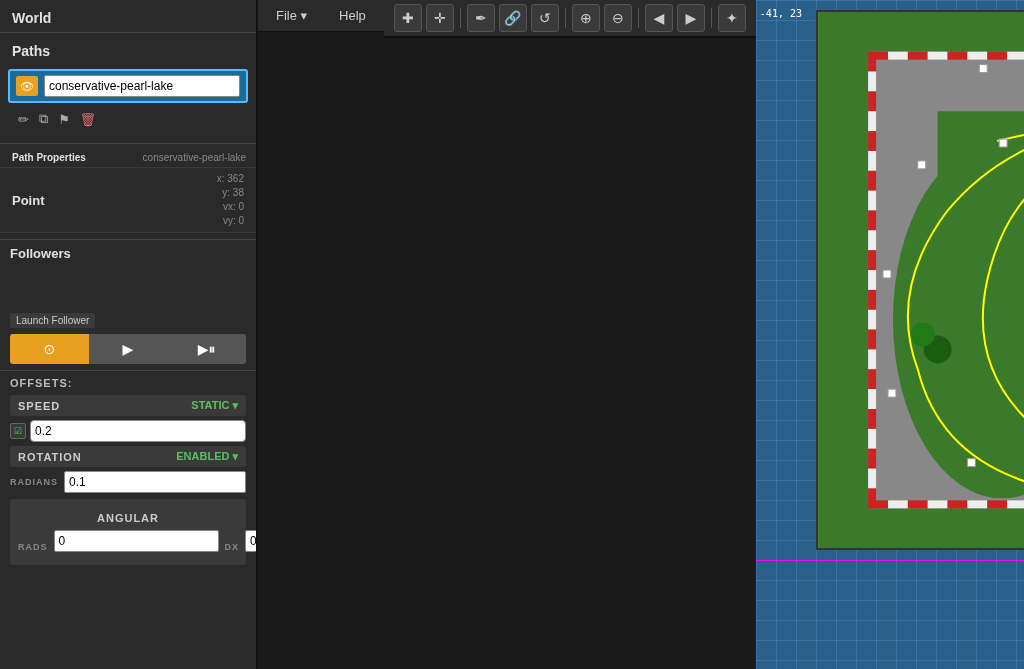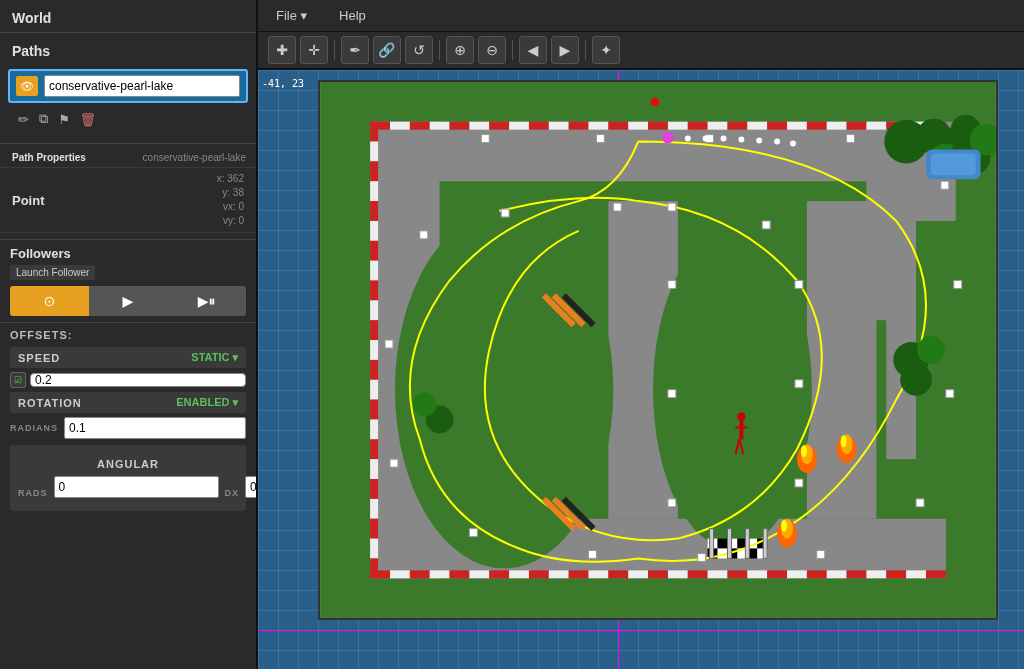--- a/index.html
+++ b/index.html
@@ -138,20 +138,21 @@
       margin-bottom: 4px;
     }
     .tooltip-label {
       background: #3a3a3a;
       color: #ccc;
       font-size: 10px;
       padding: 2px 6px;
       border-radius: 2px;
       display: inline-block;
       margin-bottom: 4px;
+      margin-top: 48px;
     }
     .follower-buttons {
       display: flex;
       gap: 0;
       margin-top: 2px;
     }
     .follower-btn {
       flex: 1;
       height: 30px;
       border: none;
@@ -220,21 +221,21 @@
       cursor: pointer;
     }
     .speed-input {
       flex: 1;
       background: #fff;
       border: 1px solid #888;
       border-radius: 4px;
       color: #000;
       font-size: 12px;
       padding: 2px 4px;
-      height: 14px;
+      height: 22px;
     }
     .rotation-row {
       display: flex;
       align-items: center;
       justify-content: space-between;
       background: #3a3a3a;
       border-radius: 3px;
       padding: 4px 8px;
       margin-bottom: 4px;
     }
@@ -292,21 +293,21 @@
       color: #000;
       font-size: 12px;
       padding: 2px 4px;
       height: 22px;
     }
 
     
     #main-area {
       flex: 1;
       display: flex;
-      flex-direction: column;
+      flex-direction: row;
       background: #1a1a1a;
     }
 
     
     #menu-bar {
       display: flex;
       align-items: center;
       background: #2a2a2a;
       padding: 4px 12px;
       gap: 20px;

